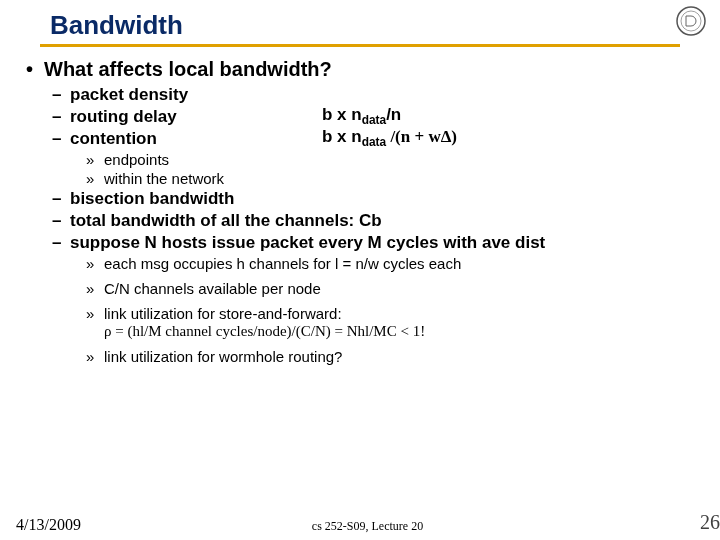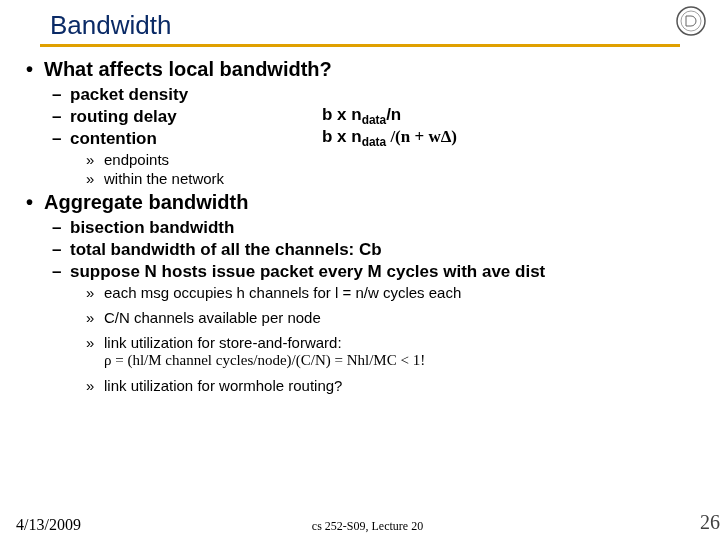--- a/index.html
+++ b/index.html
@@ -25,21 +25,21 @@
     right: 14px;
     width: 30px;
     height: 30px;
   }
   .title {
     position: absolute;
     top: 10px;
     left: 50px;
     font-size: 26px;
     font-family: Arial, Helvetica, sans-serif;
-    font-weight: normal;
+    font-weight: bold;
     color: #0a2a66;
   }
   .title-rule {
     position: absolute;
     top: 44px;
     left: 40px;
     width: 640px;
     height: 0;
     border-bottom: 3px solid #e0a000;
   }
@@ -157,21 +157,20 @@
       <span class="rhs">
         <span>b x n</span><sub>data</sub><span class="sym"> /(n + wΔ)</span>
       </span>
     </div>
 
     <div class="lvl2">contention</div>
 
     <div class="lvl3">endpoints</div>
     <div class="lvl3">within the network</div>
 
-    <div class="lvl1">Aggregate bandwidth</div>
 
     <div class="lvl2">bisection bandwidth</div>
 
     <div class="lvl2">total bandwidth of all the channels: Cb</div>
     <div class="lvl2">suppose N hosts issue packet every M cycles with ave dist</div>
 
     <div class="lvl3">each msg occupies h channels for l = n/w cycles each</div>
     <div class="gap-sm"></div>
     <div class="lvl3">C/N channels available per node</div>
     <div class="gap-sm"></div>

